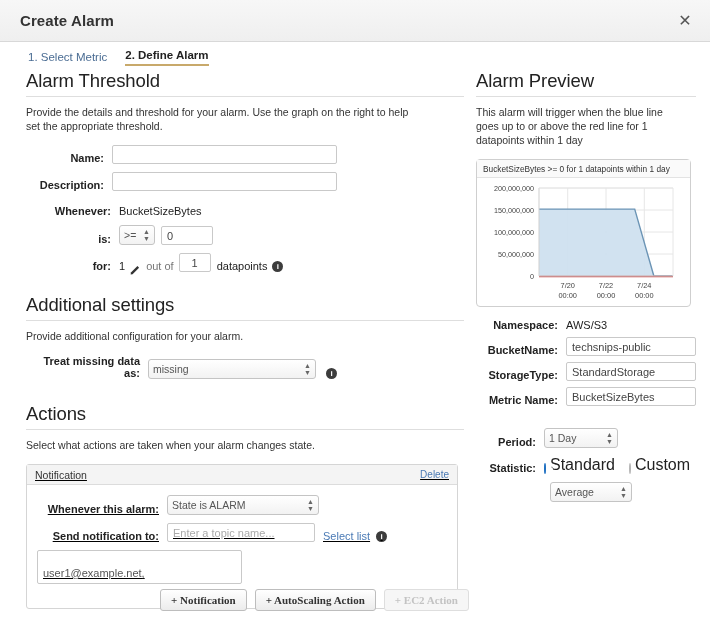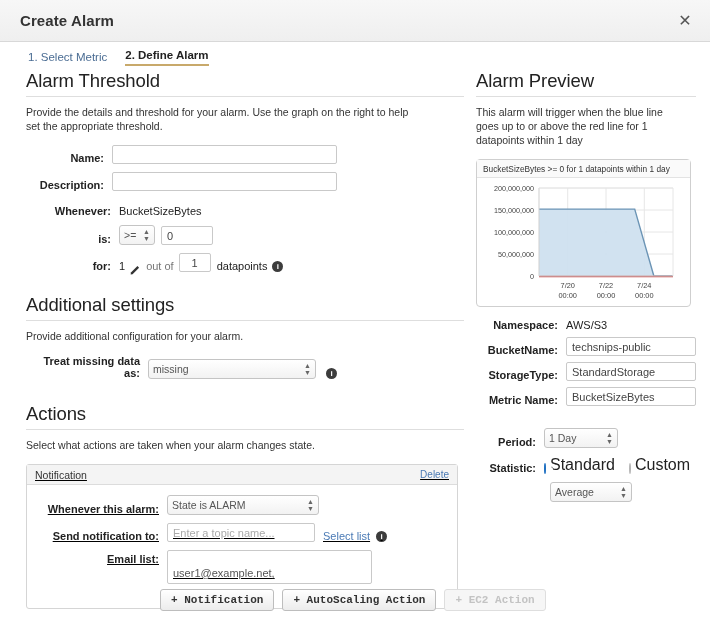--- a/index.html
+++ b/index.html
@@ -172,21 +172,21 @@
   .btn {
     height: 22px;
     border: 1px solid #bdbdbd;
     border-radius: 3px;
     background: linear-gradient(to bottom,#ffffff,#ececec);
     font-size: 11px;
     font-weight: bold;
     color: #333;
     padding: 0 10px;
     cursor: pointer;
-    font-family: Liberation Mono, monospace;
+    font-family: Liberation Serif, serif;
   }
   .btn.disabled {
     color: #c3c3c3;
     border-color: #dedede;
     background: #f6f6f6;
     cursor: default;
   }
   
   .chart-card {
     border: 1px solid #cfcfcf;
@@ -326,21 +326,20 @@
               <span class="arrows">▲<br>▼</span>
             </span>
           </div>
           <div class="frow">
             <div class="flabel" style="width:130px">Send notification to:</div>
             <input class="txt" style="width: 148px;" placeholder="Enter a topic name...">
             <a class="linklike" style="margin-left:8px">Select list</a>
             <span class="info-icon" style="margin-left:6px">i</span>
           </div>
           <div class="frow" style="align-items:flex-start">
-            <div class="flabel" style="width:130px;padding-top:3px">Email list:</div>
             <textarea class="ta" style="width: 205px; height: 21px;" rows="1">user1@example.net,</textarea>
           </div>
         </div>
       </div>
     </div>
 
     <div class="col-right">
       <h2 class="section">Alarm Preview</h2>
       <hr class="rule">
       <p class="desc" style="width:208px">This alarm will trigger when the blue line goes up to or above the red line for 1 datapoints within 1 day</p>

